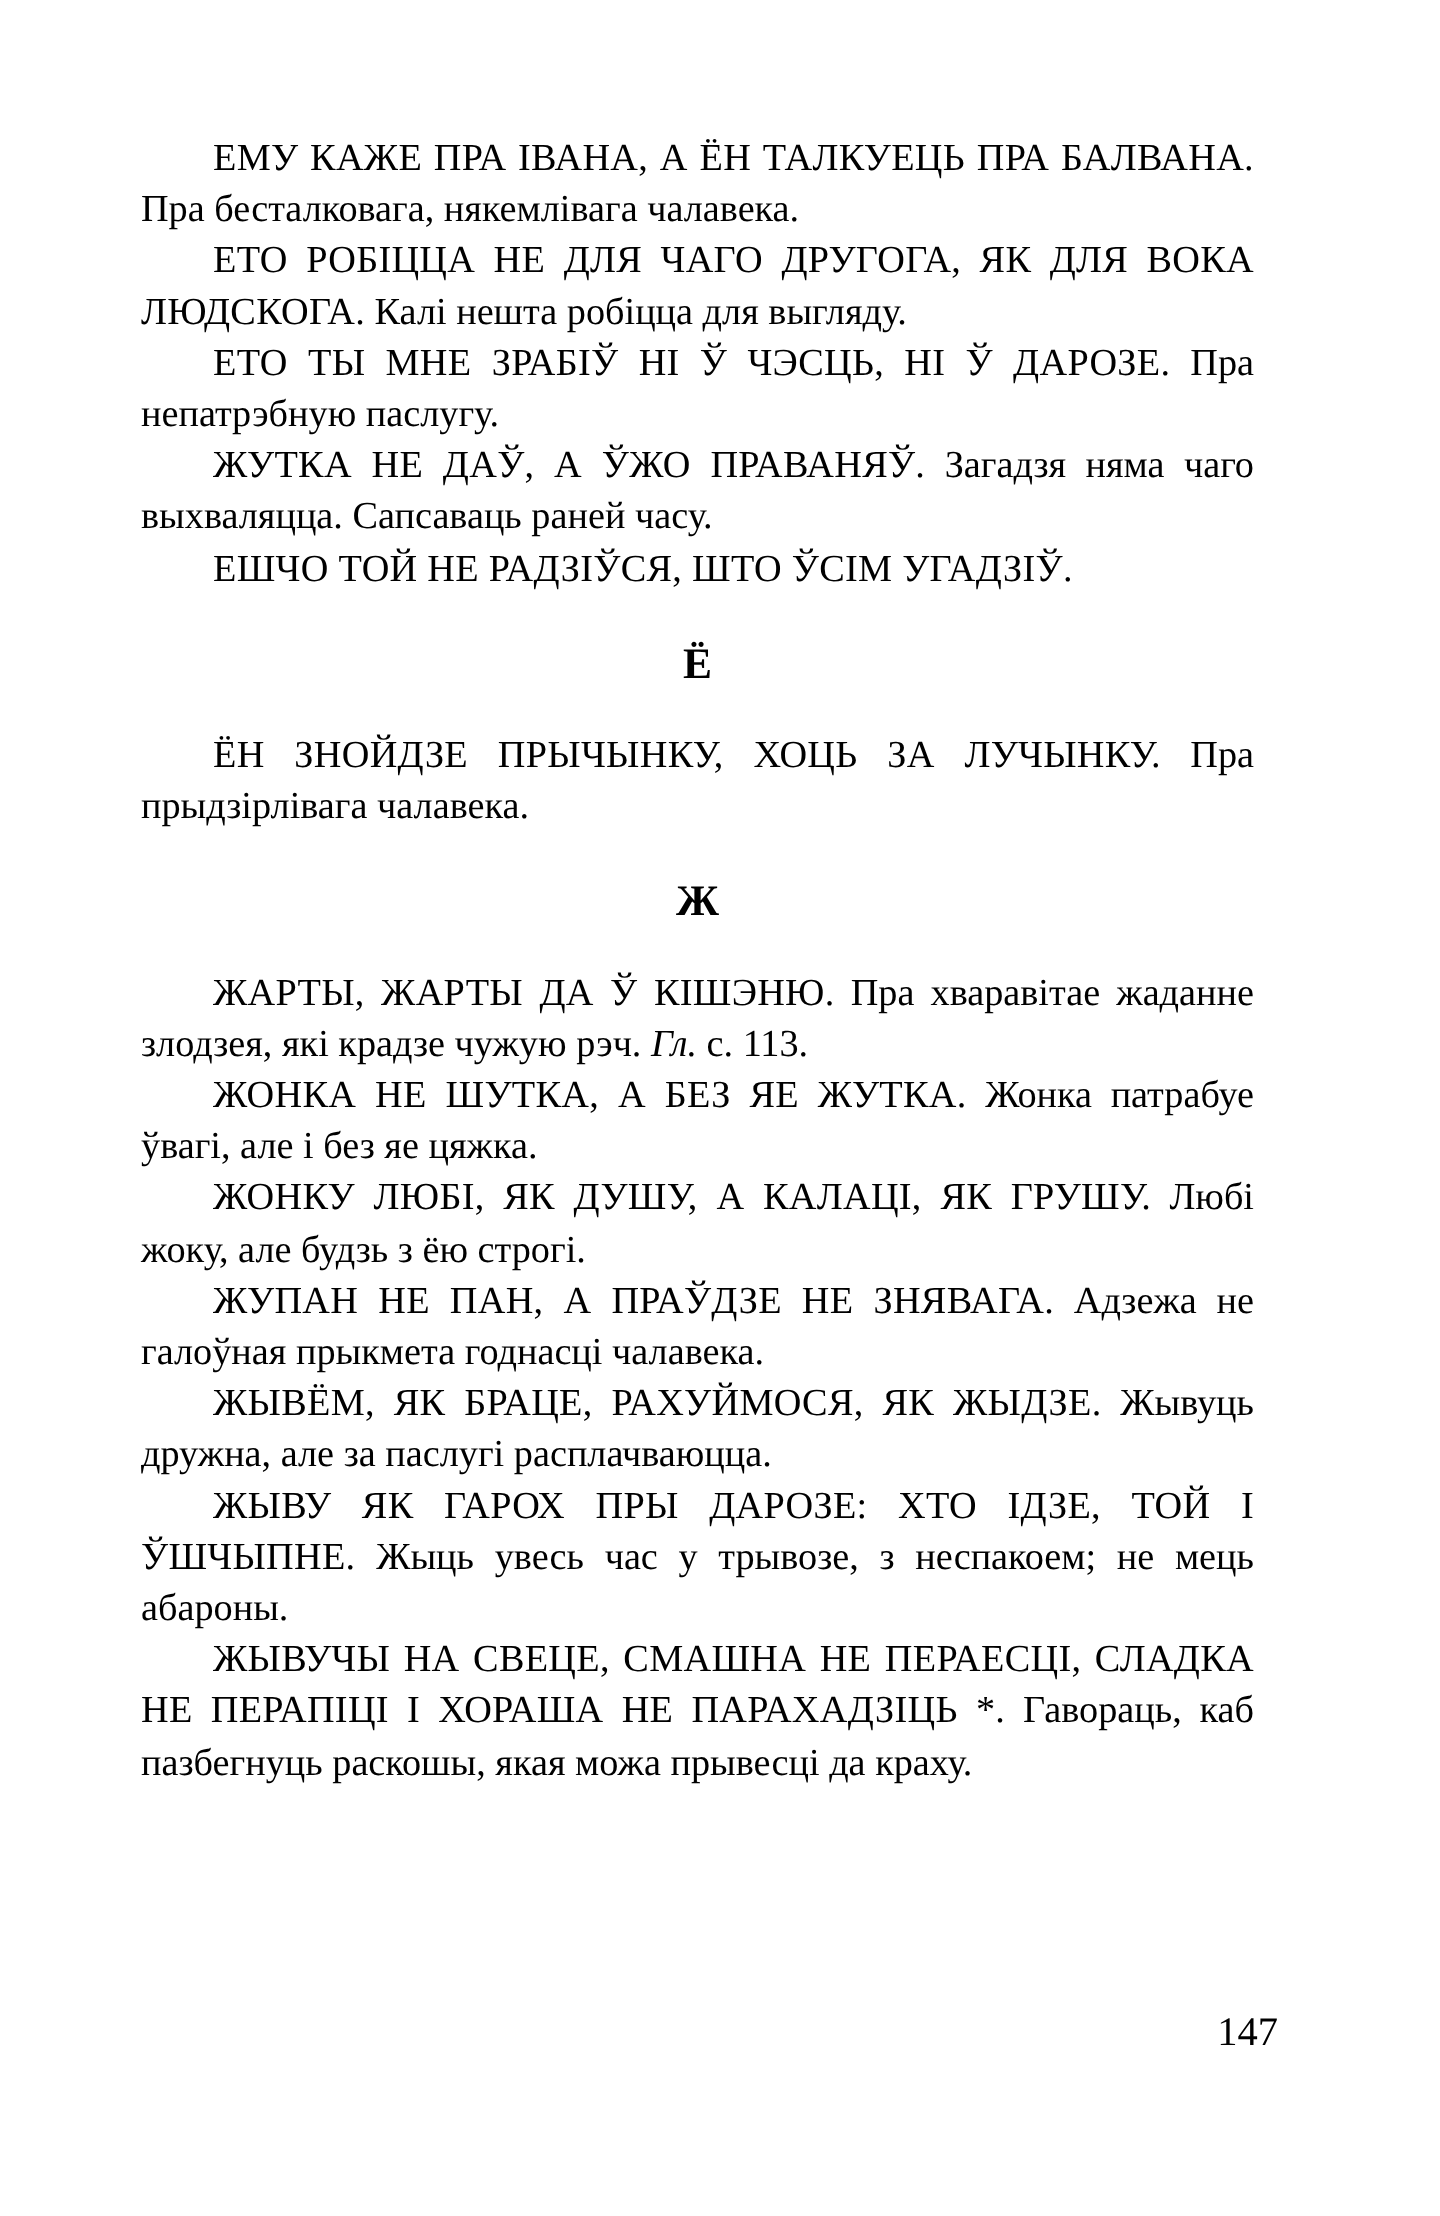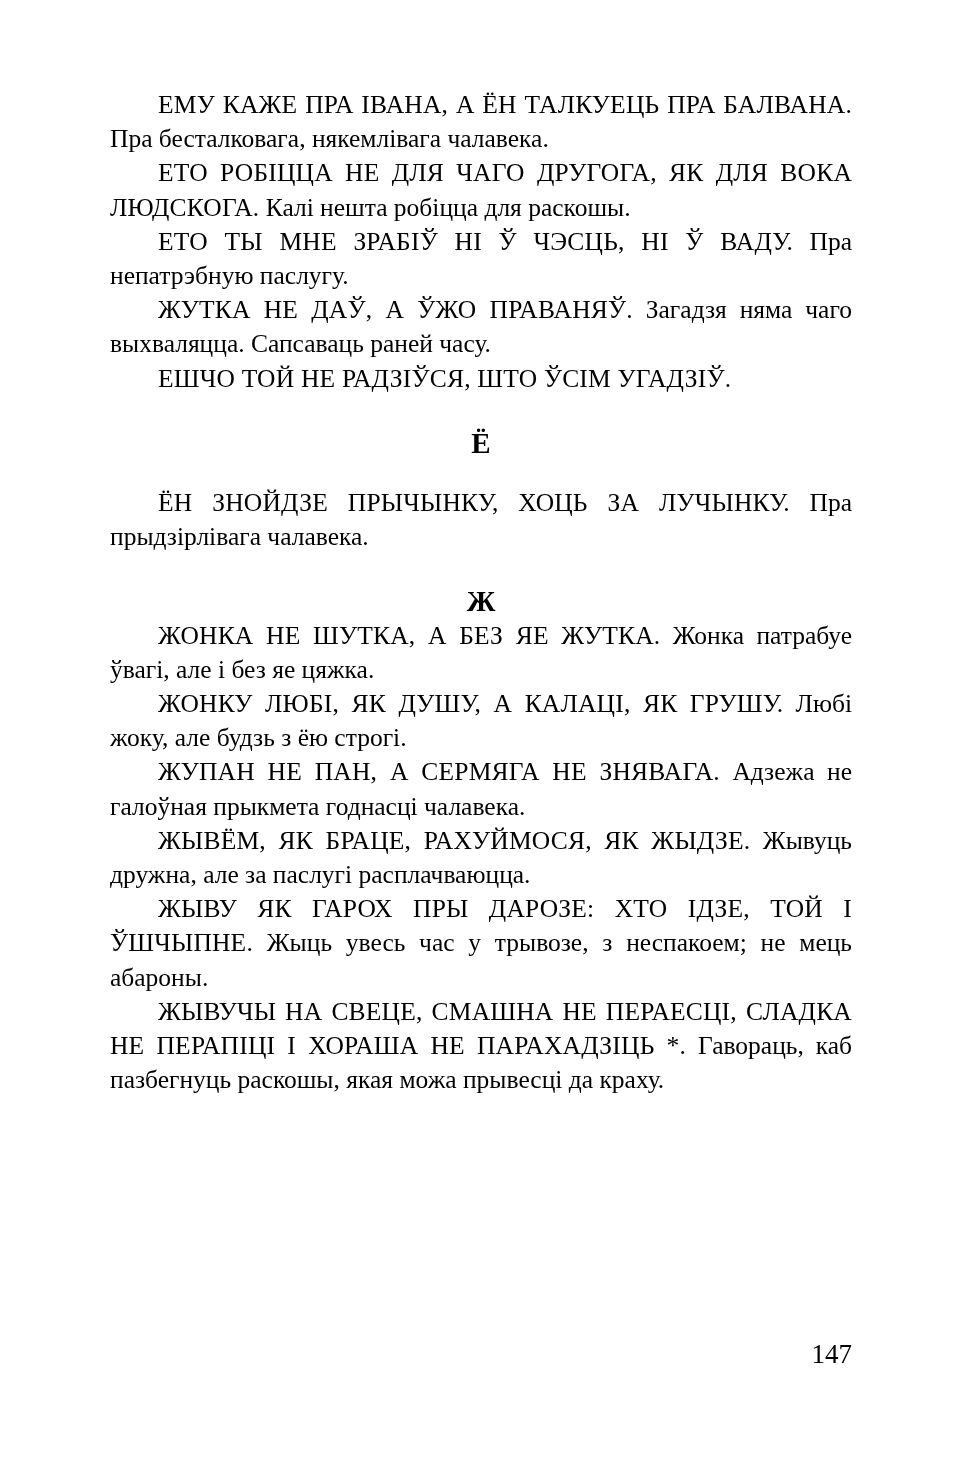--- a/index.html
+++ b/index.html
@@ -12,21 +12,21 @@
     width: 960px;
     height: 1477px;
     background: #ffffff;
     margin: 0 auto;
     overflow: hidden;
     font-family: "Liberation Serif", "DejaVu Serif", serif;
     color: #000000;
   }
   .content {
     position: absolute;
-    left: 110px;
+    left: 94px;
     top: 88px;
     width: 742px;
   }
   .entry {
     text-align: justify;
     text-justify: inter-word;
     text-indent: 48px;
     font-size: 25.5px;
     line-height: 34.2px;
     margin: 0;
@@ -66,41 +66,42 @@
 </style>
 </head>
 <body>
 
 <div class="page">
 
   <div class="content">
 
     <p class="entry"><span class="pv">ЕМУ КАЖЕ ПРА ІВАНА, А ЁН ТАЛКУЕЦЬ ПРА БАЛВАНА.</span><span class="gloss"> Пра бесталковага, някемлівага чалавека.</span></p>
 
-    <p class="entry"><span class="pv">ЕТО РОБІЦЦА НЕ ДЛЯ ЧАГО ДРУГОГА, ЯК ДЛЯ ВОКА ЛЮДСКОГА.</span><span class="gloss"> Калі нешта робіцца для раскошы.</span></p>
+    <p class="entry"><span class="pv">ЕТО РОБІЦЦА НЕ ДЛЯ ЧАГО ДРУГОГА, ЯК ДЛЯ ВОКА ЛЮДСКОГА.</span><span class="gloss"> Калі нешта робіцца для выгляду.</span></p>
 
-    <p class="entry"><span class="pv">ЕТО ТЫ МНЕ ЗРАБІЎ НІ Ў ЧЭСЦЬ, НІ Ў ВАДУ.</span><span class="gloss"> Пра непатрэбную паслугу.</span></p>
+    <p class="entry"><span class="pv">ЕТО ТЫ МНЕ ЗРАБІЎ НІ Ў ЧЭСЦЬ, НІ Ў ДАРОЗЕ.</span><span class="gloss"> Пра непатрэбную паслугу.</span></p>
 
     <p class="entry"><span class="pv">ЖУТКА НЕ ДАЎ, А ЎЖО ПРАВАНЯЎ.</span><span class="gloss"> Загадзя няма чаго выхваляцца. Сапсаваць раней часу.</span></p>
 
     <p class="entry"><span class="pv">ЕШЧО ТОЙ НЕ РАДЗІЎСЯ, ШТО ЎСІМ УГАДЗІЎ.</span><span class="gloss"></span></p>
 
     <p class="entry section-head gap-before-head">Ё</p>
 
     <p class="entry gap-after-head"><span class="pv">ЁН ЗНОЙДЗЕ ПРЫЧЫНКУ, ХОЦЬ ЗА ЛУЧЫНКУ.</span><span class="gloss"> Пра прыдзірлівага чалавека.</span></p>
 
     <p class="entry section-head gap-before-head">Ж</p>
 
+    <p class="entry gap-after-head"><span class="pv">ЖАРТЫ, ЖАРТЫ ДА Ў КІШЭНЮ.</span><span class="gloss"> Пра хваравітае жаданне злодзея, які крадзе чужую рэч. </span><span class="ref">Гл.</span><span class="gloss"> с. 113.</span></p>
 
 
     <p class="entry"><span class="pv">ЖОНКА НЕ ШУТКА, А БЕЗ ЯЕ ЖУТКА.</span><span class="gloss"> Жонка патрабуе ўвагі, але і без яе цяжка.</span></p>
 
     <p class="entry"><span class="pv">ЖОНКУ ЛЮБІ, ЯК ДУШУ, А КАЛАЦІ, ЯК ГРУШУ.</span><span class="gloss"> Любі жоку, але будзь з ёю строгі.</span></p>
 
-    <p class="entry"><span class="pv">ЖУПАН НЕ ПАН, А СЕРМЯГА НЕ ЗНЯВАГА.</span><span class="gloss"> Адзежа не галоўная прыкмета годнасці чалавека.</span></p>
+    <p class="entry"><span class="pv">ЖУПАН НЕ ПАН, А ПРАЎДЗЕ НЕ ЗНЯВАГА.</span><span class="gloss"> Адзежа не галоўная прыкмета годнасці чалавека.</span></p>
 
     <p class="entry"><span class="pv">ЖЫВЁМ, ЯК БРАЦЕ, РАХУЙМОСЯ, ЯК ЖЫДЗЕ.</span><span class="gloss"> Жывуць дружна, але за паслугі расплачваюцца.</span></p>
 
 
     <p class="entry"><span class="pv">ЖЫВУ ЯК ГАРОХ ПРЫ ДАРОЗЕ: ХТО ІДЗЕ, ТОЙ І ЎШЧЫПНЕ.</span><span class="gloss"> Жыць увесь час у трывозе, з неспакоем; не мець абароны.</span></p>
 
     <p class="entry"><span class="pv">ЖЫВУЧЫ НА СВЕЦЕ, СМАШНА НЕ ПЕРАЕСЦІ, СЛАДКА НЕ ПЕРАПІЦІ І ХОРАША НЕ ПАРАХАДЗІЦЬ *.</span><span class="gloss"> Гавораць, каб пазбегнуць раскошы, якая можа прывесці да краху.</span></p>
 
 
   </div>

